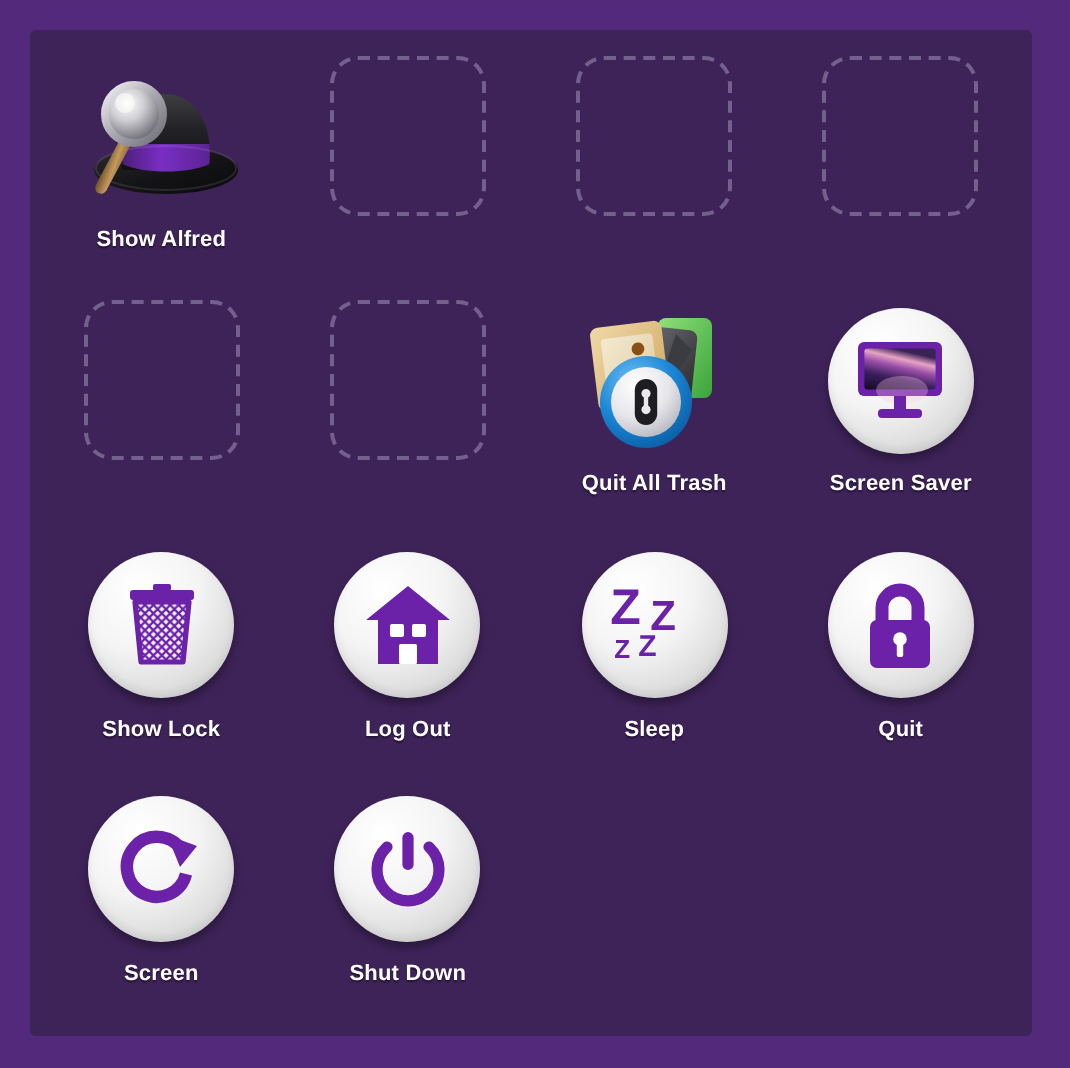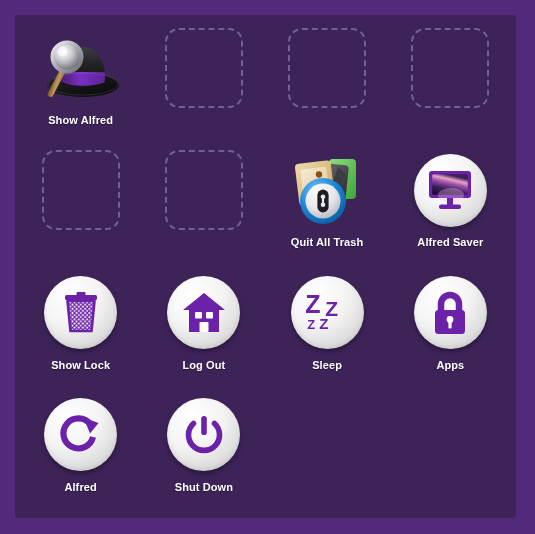--- a/index.html
+++ b/index.html
@@ -293,21 +293,21 @@
                 </linearGradient>
               </defs>
               <rect x="2" y="2" width="42" height="27" rx="3" fill="#6b21a8"></rect>
               <rect x="5.2" y="5.2" width="35.6" height="20.6" rx="1.5" fill="url(#aurora)"></rect>
               <ellipse cx="24" cy="26" rx="13" ry="7" fill="rgba(255,200,230,0.32)"></ellipse>
               <rect x="20" y="29" width="6" height="7" fill="#6b21a8"></rect>
               <rect x="12" y="35.5" width="22" height="4.5" rx="2" fill="#6b21a8"></rect>
             </svg>
           </div>
         </div>
-        <div class="tile-label">Alfred Saver</div>
+        <div class="tile-label">Screen Saver</div>
       </div>
 
       <div class="tile">
         <div class="tile-art">
           <div class="disc">
             <svg width="38" height="42" viewBox="0 0 38 42">
               <defs>
                 <pattern id="mesh1" width="4.2" height="4.2" patternUnits="userSpaceOnUse">
                   <path d="M0 0 L4.2 4.2 M4.2 0 L0 4.2" stroke="#6b21a8" stroke-width="1.1" fill="none"></path>
                 </pattern>
@@ -356,33 +356,33 @@
         <div class="tile-art">
           <div class="disc">
             <svg width="38" height="44" viewBox="0 0 38 44">
               <path d="M10 20 L10 13 a9 9 0 0 1 18 0 L28 20" fill="none" stroke="#6b21a8" stroke-width="6.5"></path>
               <rect x="4" y="19" width="30" height="24" rx="3.5" fill="#6b21a8"></rect>
               <circle cx="19" cy="28.5" r="3.4" fill="#ffffff"></circle>
               <rect x="17.4" y="29.5" width="3.2" height="8" rx="1.3" fill="#ffffff"></rect>
             </svg>
           </div>
         </div>
-        <div class="tile-label">Apps</div>
+        <div class="tile-label">Quit</div>
       </div>
 
       <div class="tile">
         <div class="tile-art">
           <div class="disc">
             <svg width="44" height="44" viewBox="0 0 44 44">
               <path d="M31.5 11.5 A15 15 0 1 0 34 24" fill="none" stroke="#6b21a8" stroke-width="6.2" stroke-linecap="butt"></path>
               <path d="M24.5 4.5 L39.5 10 L31 20.5 Z" fill="#6b21a8"></path>
             </svg>
           </div>
         </div>
-        <div class="tile-label">Alfred</div>
+        <div class="tile-label">Screen</div>
       </div>
 
       <div class="tile">
         <div class="tile-art">
           <div class="disc">
             <svg width="42" height="42" viewBox="0 0 42 42">
               <path d="M10.5 9.5 a15.5 15.5 0 1 0 21 0" fill="none" stroke="#6b21a8" stroke-width="5.6" stroke-linecap="round"></path>
               <rect x="18.2" y="2" width="5.6" height="19" rx="2.8" fill="#6b21a8"></rect>
             </svg>
           </div>

